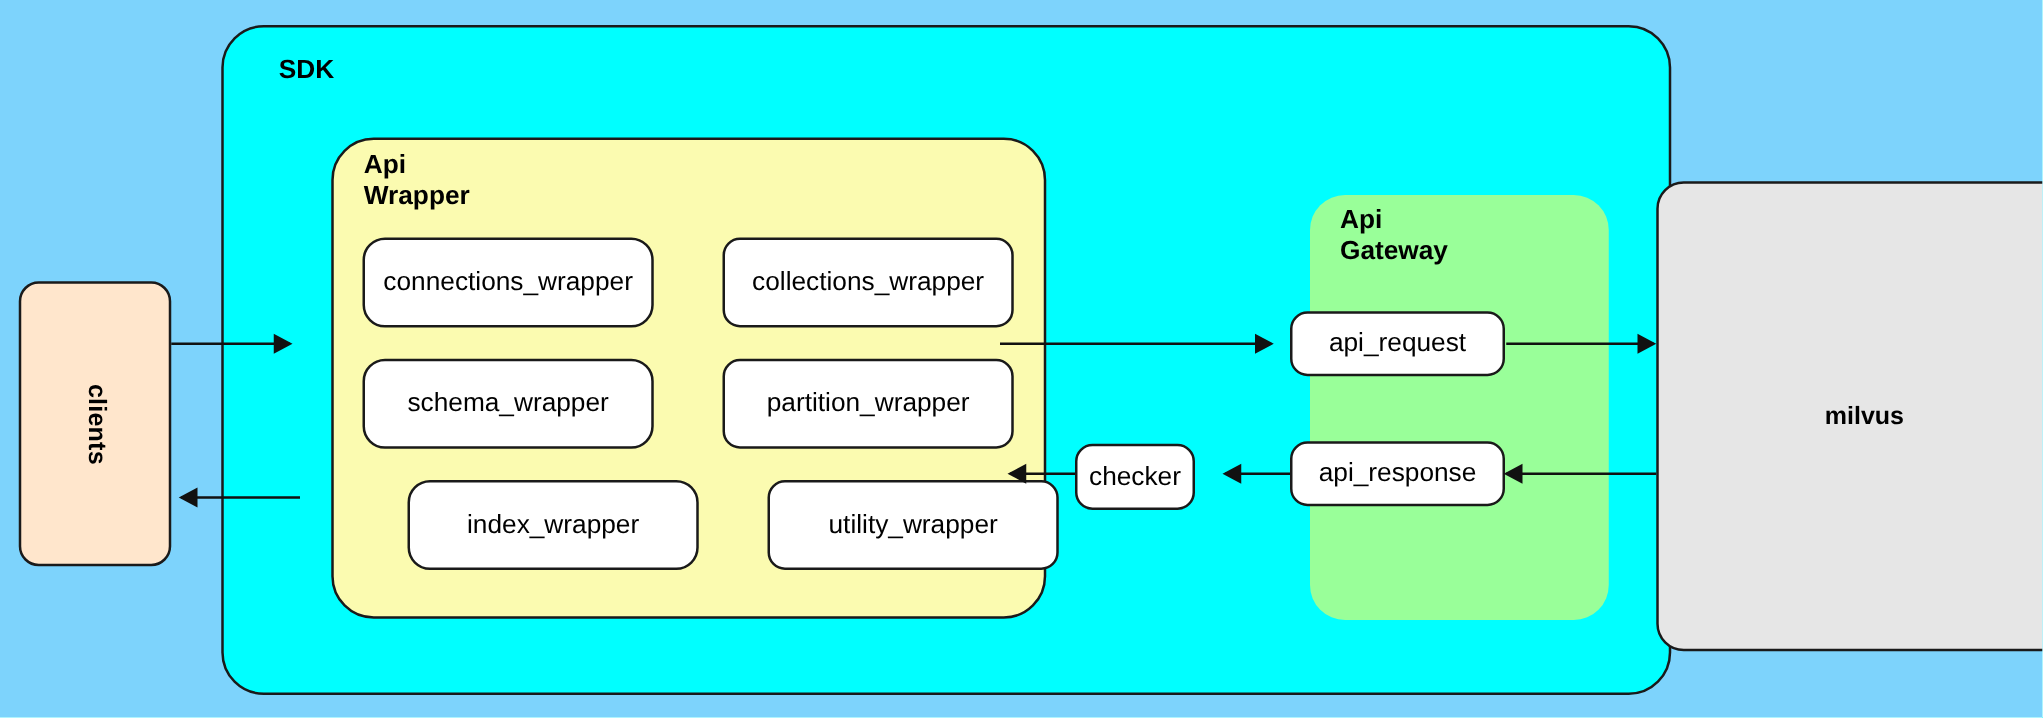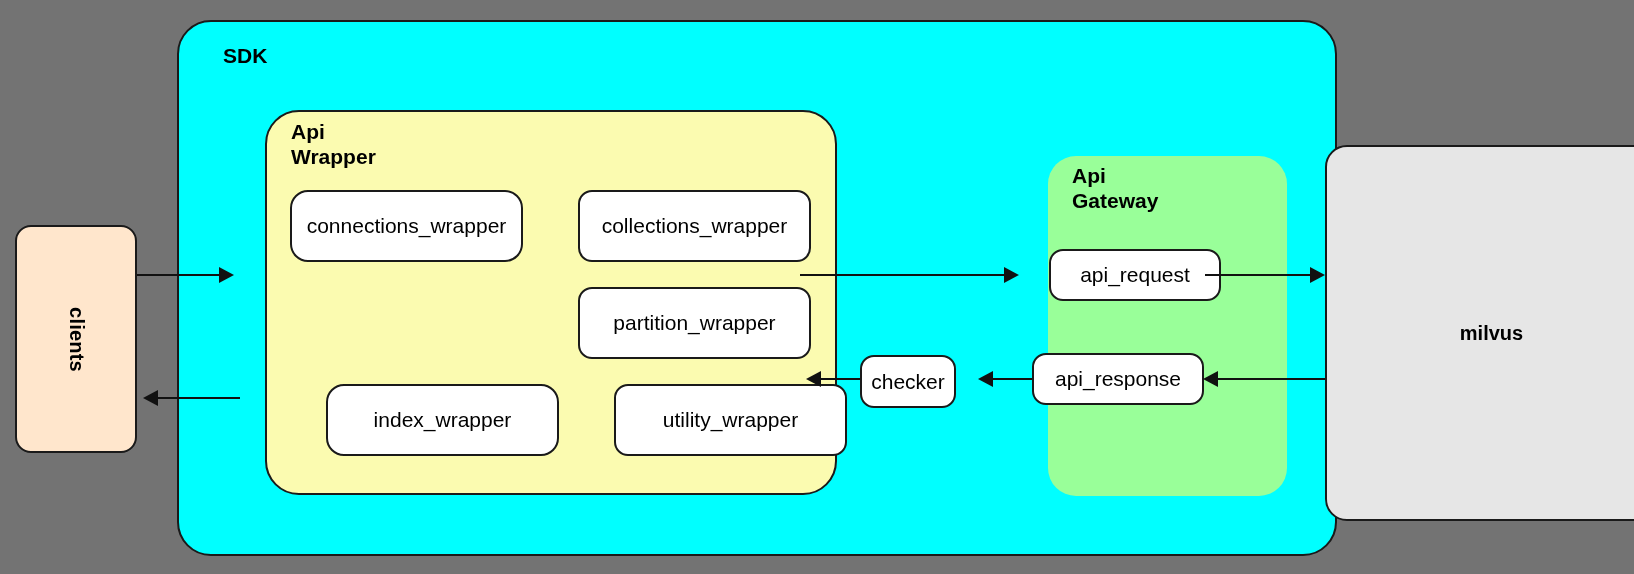--- a/index.html
+++ b/index.html
@@ -8,21 +8,21 @@
     padding: 0;
     background: #ffffff;
   }
   body {
     font-family: "Liberation Sans", sans-serif;
   }
   #canvas {
     position: relative;
     width: 1634px;
     height: 574px;
-    background: #737373;
+    background: #7dd3fc;
     overflow: hidden;
   }
 
   
   .box {
     position: absolute;
     box-sizing: border-box;
     display: flex;
     align-items: center;
     justify-content: center;
@@ -135,21 +135,21 @@
   
   .wrap-leaf { width: 233px; height: 72px; }
   .wcol-1 { left: 290px; border-radius: 18px; }
   .wcol-2 { left: 578px; }
   .wrow-1 { top: 190px; }
   .wrow-2 { top: 287px; }
   .wrow-3 { top: 384px; margin-left: 36px; }
 
   
   .gw-leaf { left: 1032px; width: 172px; height: 52px; }
-  #api-request-box { top: 249px; margin-left: 17px; }
+  #api-request-box { top: 249px; }
   #api-response-box { top: 353px; }
 
   
   #checker-box {
     left: 860px;
     top: 355px;
     width: 96px;
     height: 53px;
   }
 
@@ -186,20 +186,21 @@
     <div id="sdk-label">SDK</div>
   </div>
 
   <div id="api-wrapper-box" class="box outlined">
     <div id="api-wrapper-label">Api
 Wrapper</div>
   </div>
 
   <div class="box outlined leaf wrap-leaf wcol-1 wrow-1">connections_wrapper</div>
   <div class="box outlined leaf wrap-leaf wcol-2 wrow-1">collections_wrapper</div>
+  <div class="box outlined leaf wrap-leaf wcol-1 wrow-2">schema_wrapper</div>
   <div class="box outlined leaf wrap-leaf wcol-2 wrow-2">partition_wrapper</div>
   <div class="box outlined leaf wrap-leaf wcol-1 wrow-3">index_wrapper</div>
   <div class="box outlined leaf wrap-leaf wcol-2 wrow-3">utility_wrapper</div>
 
   <div id="api-gateway-box" class="box">
     <div id="api-gateway-label">Api
 Gateway</div>
   </div>
 
   <div id="api-request-box" class="box outlined leaf gw-leaf">api_request</div>

